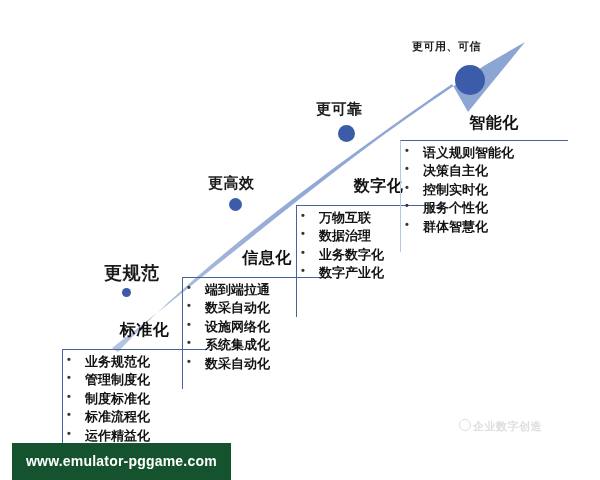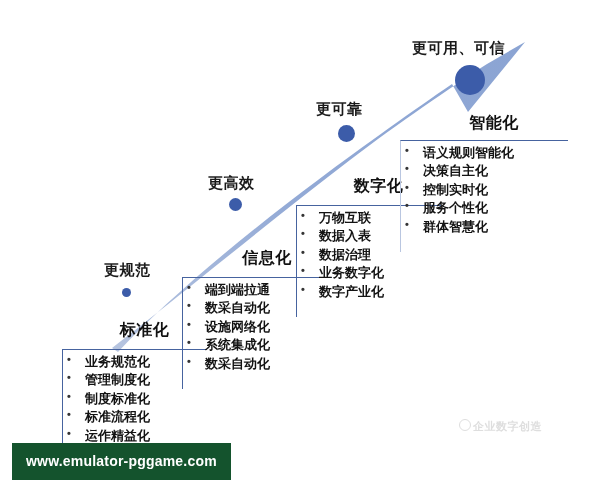--- a/index.html
+++ b/index.html
@@ -149,24 +149,24 @@
              C 414 110, 366 144, 318 180
              C 248 232, 168 298, 118 352
              Z" fill="url(#arrowGrad)"></path>
   </svg>
 
   <div class="dot" style="left:122px; top:288px; width:9px; height:9px;"></div>
   <div class="dot" style="left:229px; top:198px; width:13px; height:13px;"></div>
   <div class="dot" style="left:338px; top:125px; width:17px; height:17px;"></div>
   <div class="dot" style="left:455px; top:65px; width:30px; height:30px;"></div>
 
-  <div class="stage-label" style="left:104px; top:261px; font-size:15px;">更规范</div>
+  <div class="stage-label" style="left:104px; top:261px; font-size:18px;">更规范</div>
   <div class="stage-label" style="left:208px; top:174px; font-size:15px;">更高效</div>
   <div class="stage-label" style="left:316px; top:100px; font-size:15px;">更可靠</div>
-  <div class="stage-label" style="left:412px; top:39px; font-size:15px;">更可用、可信</div>
+  <div class="stage-label" style="left:412px; top:39px; font-size:11px;">更可用、可信</div>
 
   <div class="group" style="left:62px; top:320px; width:145px;">
     <div class="group-title" style="font-size:16px; padding-bottom:8px; margin-left:20px;">标准化</div>
     <div class="group-box" style="height:112px;">
       <ul class="group-list" style="font-size:13px;">
         <li>业务规范化</li>
         <li>管理制度化</li>
         <li>制度标准化</li>
         <li>标准流程化</li>
         <li>运作精益化</li>
@@ -185,21 +185,20 @@
         <li>数采自动化</li>
       </ul>
     </div>
   </div>
 
   <div class="group" style="left:296px; top:176px; width:145px;">
     <div class="group-title" style="font-size:16px; padding-bottom:8px; margin-left:20px;">数字化</div>
     <div class="group-box" style="height:112px;">
       <ul class="group-list" style="font-size:13px;">
         <li>万物互联</li>
-        <li>数据入表</li>
         <li>数据治理</li>
         <li>业务数字化</li>
         <li>数字产业化</li>
       </ul>
     </div>
   </div>
 
   <div class="group" style="left:400px; top:113px; width:168px;">
     <div class="group-title" style="font-size:16px; padding-bottom:6px; margin-left:20px;">智能化</div>
     <div class="group-box no-left" style="height:112px;">

